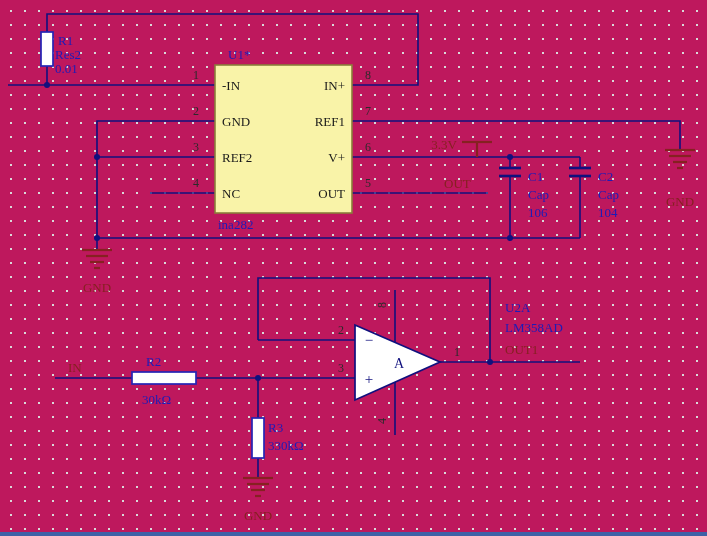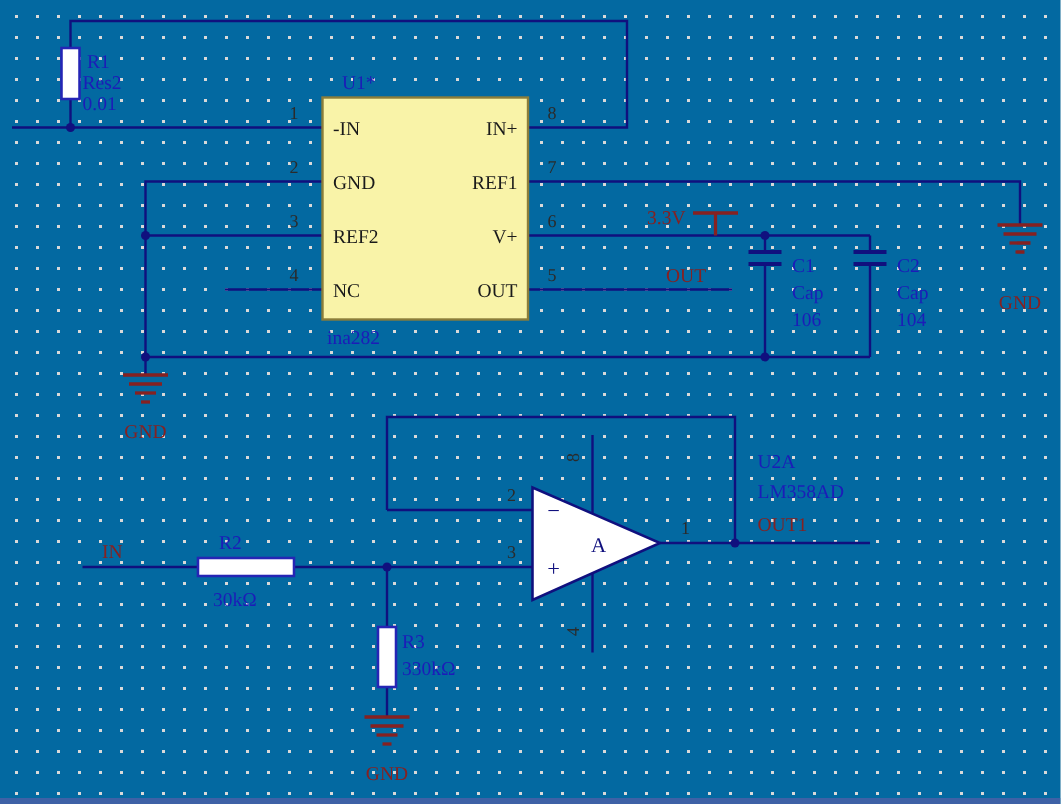--- a/index.html
+++ b/index.html
@@ -1,18 +1,18 @@
 <!DOCTYPE html>
 <html><head>
 <meta charset="utf-8">
 <style>
   html,body{margin:0;padding:0;background:#e8e8e8;}
   .sheet{
     position:relative;width:707px;height:536px;box-sizing:border-box;
-    background:#0369a1;overflow:hidden;border-bottom:4px solid #3E61A6;
+    background:#be185d;overflow:hidden;border-bottom:4px solid #3E61A6;
     font-family:"Liberation Serif",serif;
   }
   .grid{
     position:absolute;inset:0;
     background-image:radial-gradient(#D9D9D9 1px, transparent 1.2px);
     background-size:14px 14px;background-position:4px 4px;
   }
   svg{position:absolute;left:0;top:0;}
   text{font-family:"Liberation Serif",serif;font-size:13px;}
   .wire{stroke:#10107E;stroke-width:1.6;fill:none;}

